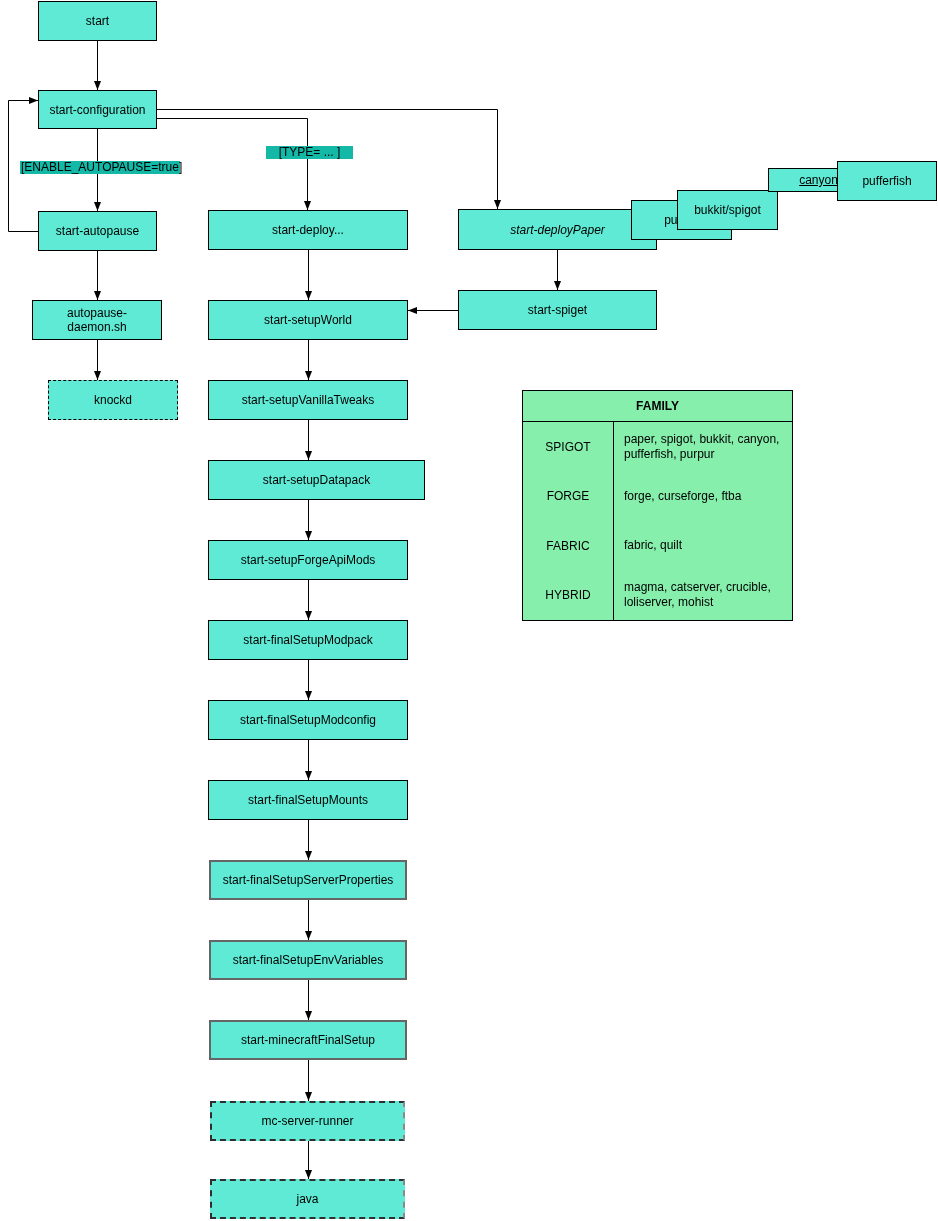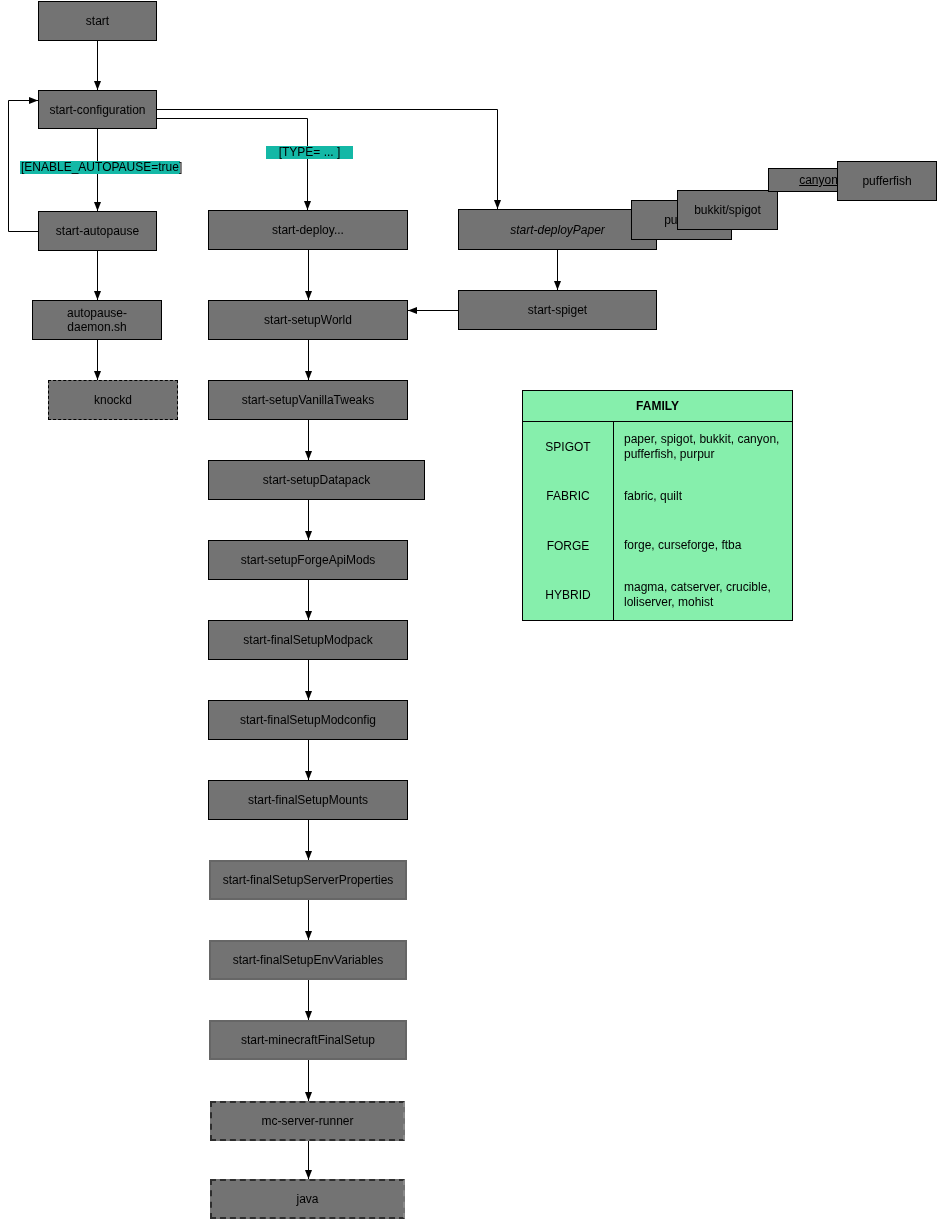--- a/index.html
+++ b/index.html
@@ -9,21 +9,21 @@
     background:#ffffff;
     font-family:"Liberation Sans", sans-serif;
     font-size:12px;
     color:#000000;
     overflow:hidden;
   }
   #edges{position:absolute;left:0;top:0;pointer-events:none;}
   .node{
     position:absolute;
     box-sizing:border-box;
-    background:#737373;
+    background:#5eead4;
     border:1px solid #000000;
     display:flex;align-items:center;justify-content:center;
     text-align:center;
     line-height:14px;
     padding:8px;
   }
   .node.dashed{border:1px dashed #000000;}
   .node.gray{border:2px solid #666666;}
   .node.dashed-gray{border:2px dashed #2e2e2e;border-right-color:#8a8a8a;}
   .edge-label{
@@ -132,26 +132,26 @@
   <div class="node dashed-gray" style="left:210px;top:1179px;width:195px;height:40px;">java</div>
 
   <div class="ftable">
     <div class="ftable-header">FAMILY</div>
     <div class="ftable-body">
       <div class="frow">
         <div class="fcell-family">SPIGOT</div>
         <div class="fcell-members">paper, spigot, bukkit, canyon, pufferfish, purpur</div>
       </div>
       <div class="frow">
+        <div class="fcell-family">FORGE</div>
+        <div class="fcell-members">forge, curseforge, ftba</div>
+      </div>
+      <div class="frow">
         <div class="fcell-family">FABRIC</div>
         <div class="fcell-members">fabric, quilt</div>
-      </div>
-      <div class="frow">
-        <div class="fcell-family">FORGE</div>
-        <div class="fcell-members">forge, curseforge, ftba</div>
       </div>
       <div class="frow">
         <div class="fcell-family">HYBRID</div>
         <div class="fcell-members">magma, catserver, crucible, loliserver, mohist</div>
       </div>
     </div>
   </div>
 
 </div>
 

